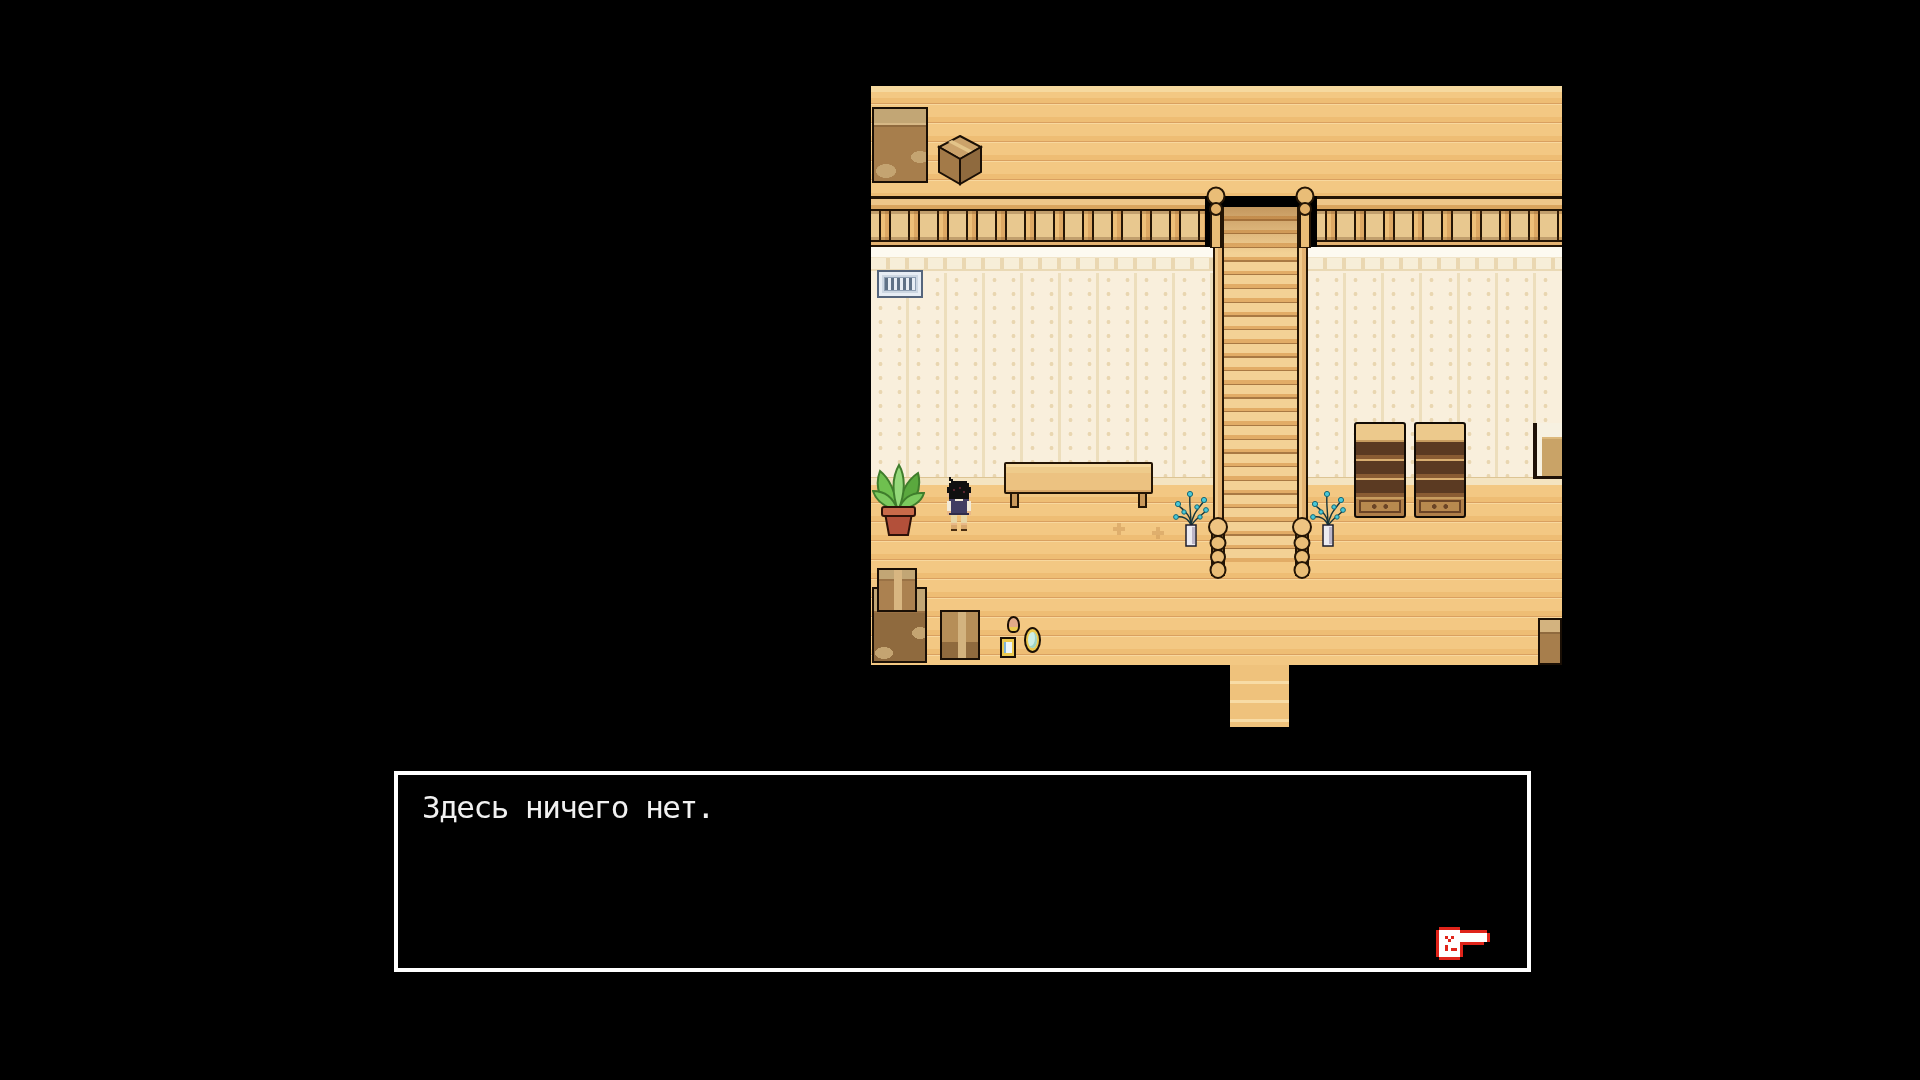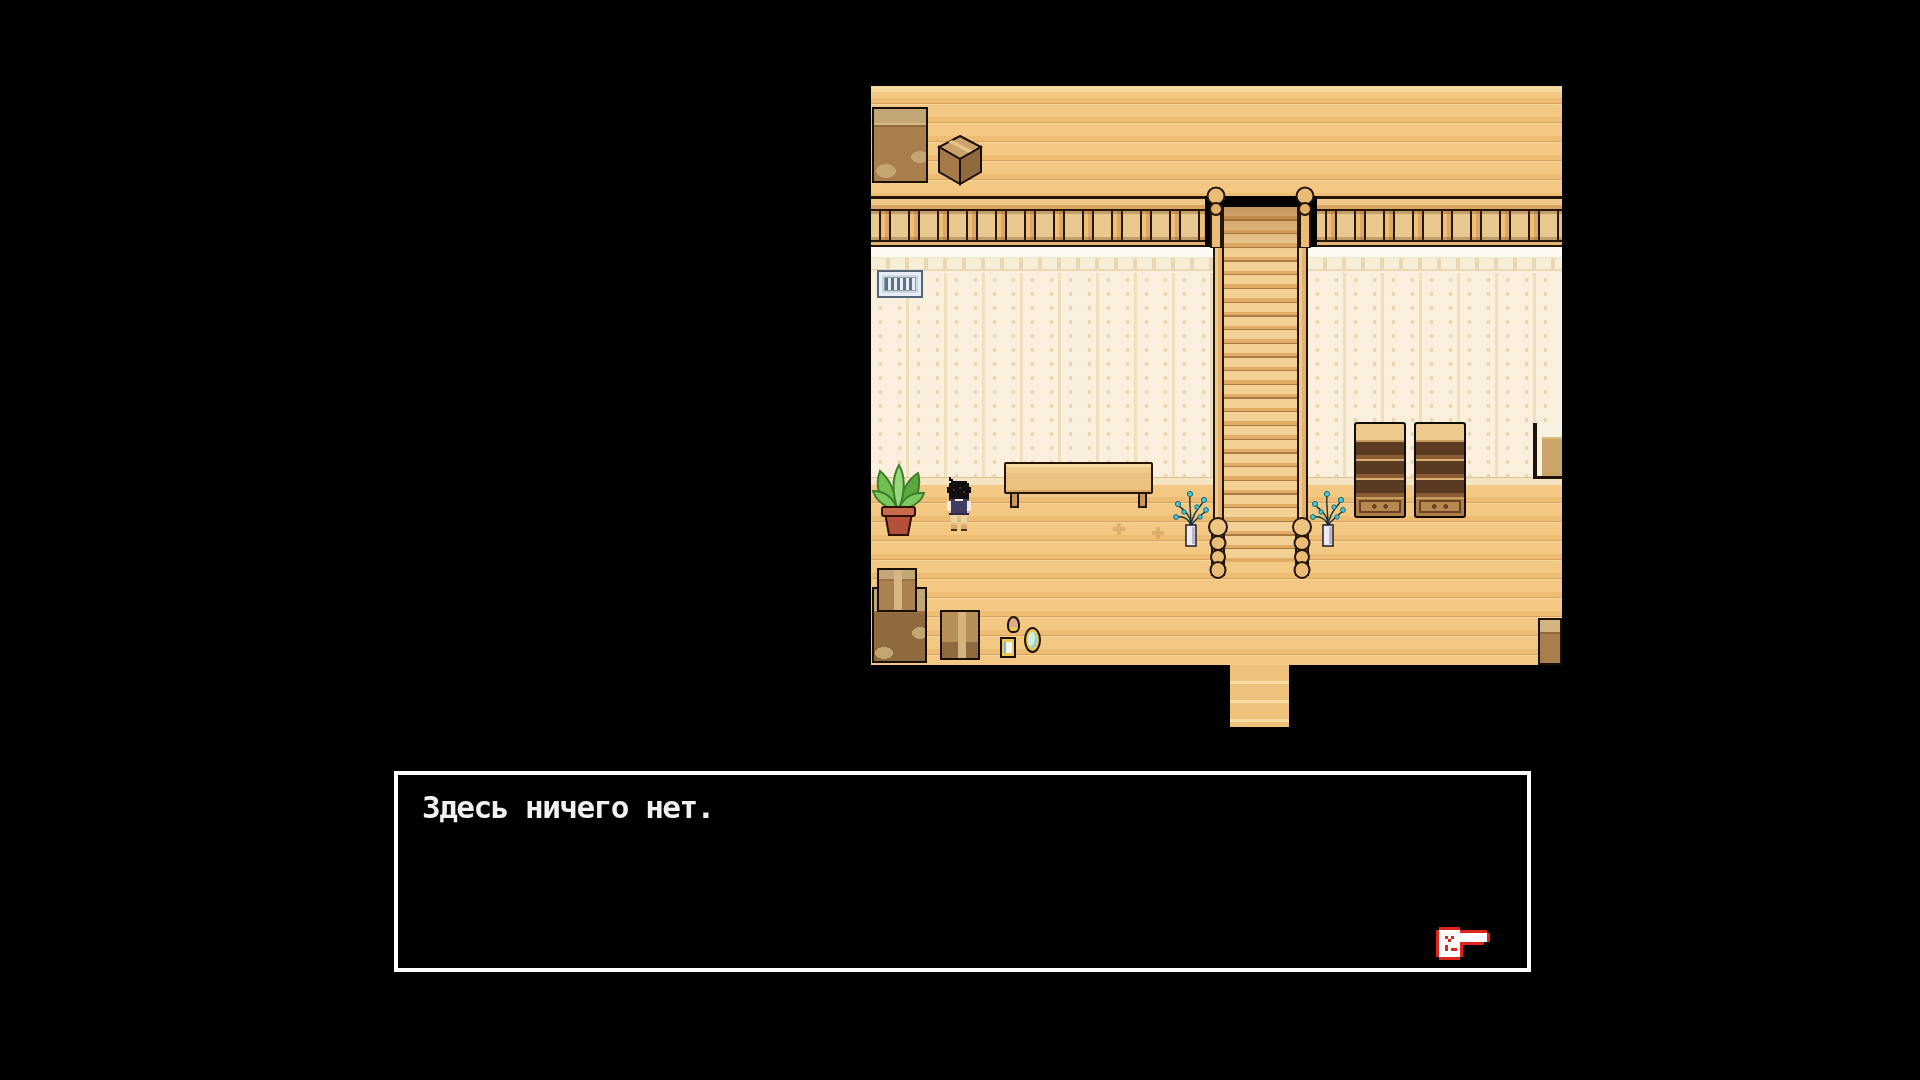--- a/index.html
+++ b/index.html
@@ -127,21 +127,21 @@
 
   
   .sparkle { width:12px; height:12px; z-index:2; opacity:.55;
       background:linear-gradient(#cf9c5c,#cf9c5c) 50% 50%/12px 4px no-repeat,
                  linear-gradient(#cf9c5c,#cf9c5c) 50% 50%/4px 12px no-repeat; }
 
   svg { display:block; }
 
   
   #dialogue { left:394px; top:771px; width:1137px; height:201px; z-index:10;
-      background:#000; border:4px solid #fff;font-weight:bold; }
+      background:#000; border:4px solid #fff; }
   #dialogue-text { position:absolute; left:24px; top:14px; color:#f1f1f1;
       font-family:"DejaVu Sans Mono", monospace; font-size:31px; letter-spacing:-1.5px; }
   #advance-cursor { position:absolute; left:1035px; top:152px; width:57px; height:33px; }
 </style>
 </head>
 <body>
 
 <div id="viewport" class="abs">
 
   <div id="landing" class="abs"></div>

